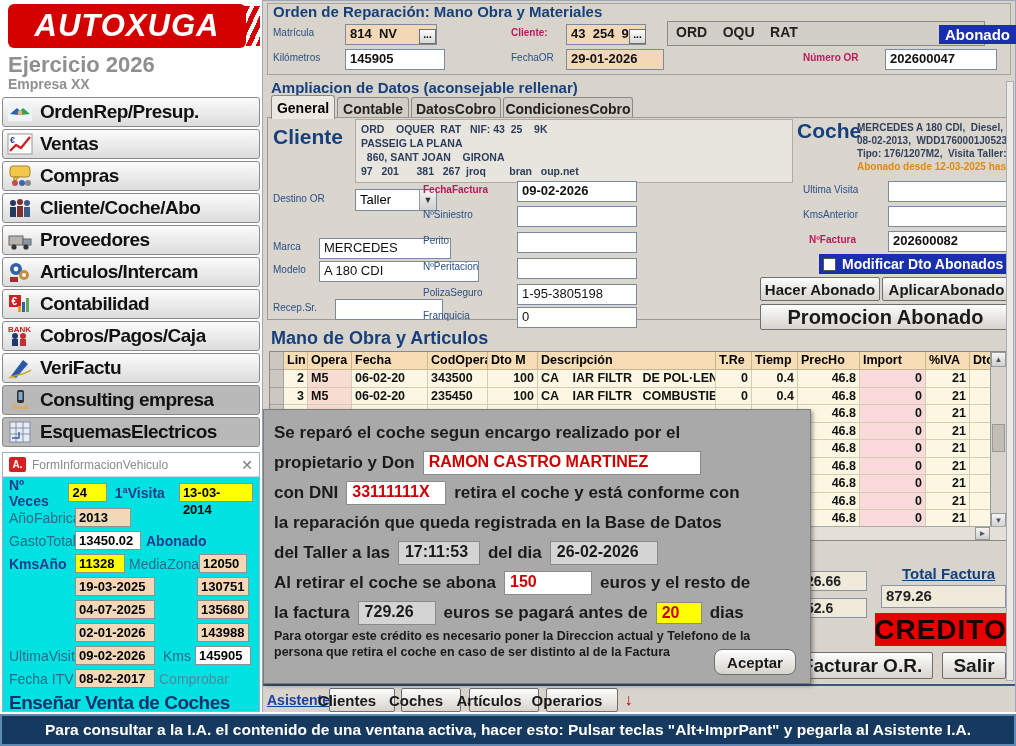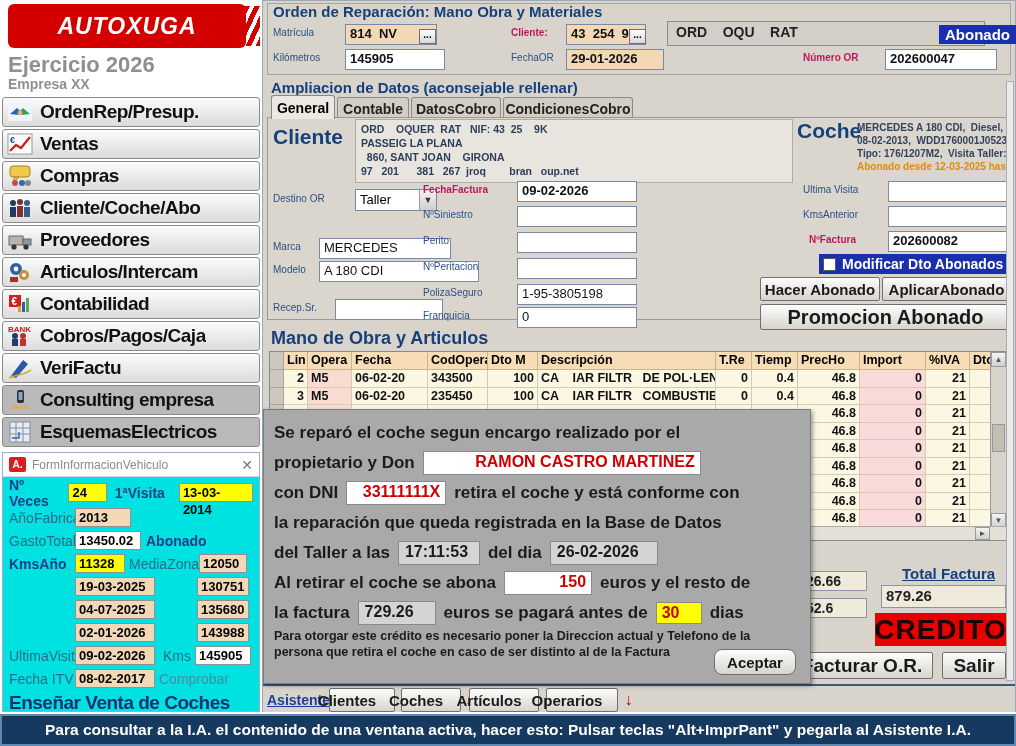--- a/index.html
+++ b/index.html
@@ -3,21 +3,21 @@
 <meta charset="utf-8">
 <style>
   * { box-sizing: border-box; margin: 0; padding: 0; }
   body { font-family: "Liberation Sans", sans-serif; background: #fff; }
   #root { position: relative; width: 1016px; height: 746px; background: #fff; overflow: hidden; }
 
   
   .sidebar { position: absolute; left: 0; top: 0; width: 262px; height: 714px; background: #fff; }
   .logo { position: absolute; left: 8px; top: 4px; width: 238px; height: 44px; background: #d40000; border-radius: 6px;
           display: flex; align-items: center; justify-content: center; }
-  .logo-text { color: #fff; font-weight: bold; font-style: italic; font-size: 23px; letter-spacing: 1px; }
+  .logo-text { color: #fff; font-weight: bold; font-style: italic; font-size: 31px; letter-spacing: 1px; }
   .logo-stripes { position: absolute; right: -14px; top: 2px; width: 30px; height: 40px;
           background: repeating-linear-gradient(115deg, transparent 0 4px, #d40000 4px 9px); }
   .exercise { position: absolute; left: 8px; top: 52px; color: #8f8f8f; font-weight: bold; font-size: 22px; }
   .company  { position: absolute; left: 8px; top: 76px; color: #8f8f8f; font-weight: bold; font-size: 14px; }
   .menu { position: absolute; left: 2px; top: 97px; width: 258px; }
   .menu-item { height: 30px; margin-bottom: 2px; border: 1px solid #8a8a8a; border-radius: 3px;
           background: linear-gradient(#fbfbfb, #dcdcdc); display: flex; align-items: center; gap: 7px; padding: 0 4px; cursor: pointer; }
   .menu-item.disabled { background: #b9b9b9; }
   .menu-label { font-weight: bold; font-size: 19px; color: #111; letter-spacing: -0.5px; white-space: nowrap; overflow: hidden; }
   .mi-icon { width: 26px; height: 24px; flex: 0 0 26px; }
@@ -106,21 +106,21 @@
   
   .assist { position: absolute; left: 0; top: 683px; width: 752px; height: 28px; background: #d8d4cc; border-top: 2px solid #3a5a80; }
   .assist-lbl { position: absolute; left: 4px; top: 6px; color: #1b3fa0; font-weight: bold; font-size: 14px; text-decoration: underline; cursor: pointer; }
   .assist .btn { top: 2px; height: 24px; font-size: 15px; gap: 22px; }
   .red-arrow { color: #c00000; font-weight: bold; font-size: 16px; line-height: 14px; }
 
   
   .dialog { position: absolute; left: 0; top: 408px; width: 548px; height: 275px; background: #a9a9a9;
         border: 1px solid #7c7c7c; box-shadow: 2px 2px 4px rgba(0,0,0,.35); z-index: 10; padding: 8px 10px 6px 10px; }
   .dline { display: flex; align-items: center; gap: 8px; font-weight: bold; font-size: 17px; color: #1b1b1b; height: 30px; white-space: nowrap; }
-  .dinp { background: #fff; border: 1px solid #8a8a8a; font-weight: bold; color: #cc0000; font-size: 16px; padding: 1px 5px; height: 24px; text-align: right; }
+  .dinp { background: #fff; border: 1px solid #8a8a8a; font-weight: bold; color: #cc0000; font-size: 16px; padding: 1px 5px; height: 24px; }
   .dgray { background: #d4d4d4; border: 1px solid #8a8a8a; font-weight: bold; color: #1b1b1b; font-size: 16px; padding: 1px 6px; height: 24px; }
   .dyellow { background: #ffff00; border: 1px solid #8a8a8a; font-weight: bold; color: #cc0000; font-size: 16px; padding: 1px 5px; height: 22px; }
   .dnote { font-weight: bold; font-size: 12.5px; color: #1b1b1b; line-height: 16px; white-space: nowrap; }
   .daccept { position: absolute; right: 14px; bottom: 8px; width: 82px; height: 26px; font-size: 15px; border-radius: 8px; }
 
   
   .statusbar { position: absolute; left: 0; top: 714px; width: 1016px; height: 32px; background: #16395f;
         border: 2px solid #5d89b4; display: flex; align-items: center; justify-content: center; }
   .statusbar span { color: #fff; font-weight: bold; font-size: 15.5px; white-space: nowrap; }
 
@@ -594,21 +594,21 @@
       </div>
       <div class="dline">
         <span>Al retirar el coche se abona</span>
         <span class="dinp" style="width:88px">150</span>
         <span>euros y el resto de</span>
       </div>
       <div class="dline">
         <span>la factura</span>
         <span class="dgray" style="width:78px">729.26</span>
         <span>euros se pagará antes de</span>
-        <span class="dyellow" style="width:46px">30</span>
+        <span class="dyellow" style="width:46px">20</span>
         <span>dias</span>
       </div>
       <div class="dnote">Para otorgar este crédito es necesario poner la Direccion actual y Telefono de la</div>
       <div class="dnote">persona que retira el coche en caso de ser distinto al de la Factura</div>
       <div class="btn daccept">Aceptar</div>
     </div>
 
   </div>
 
   <div class="statusbar">

